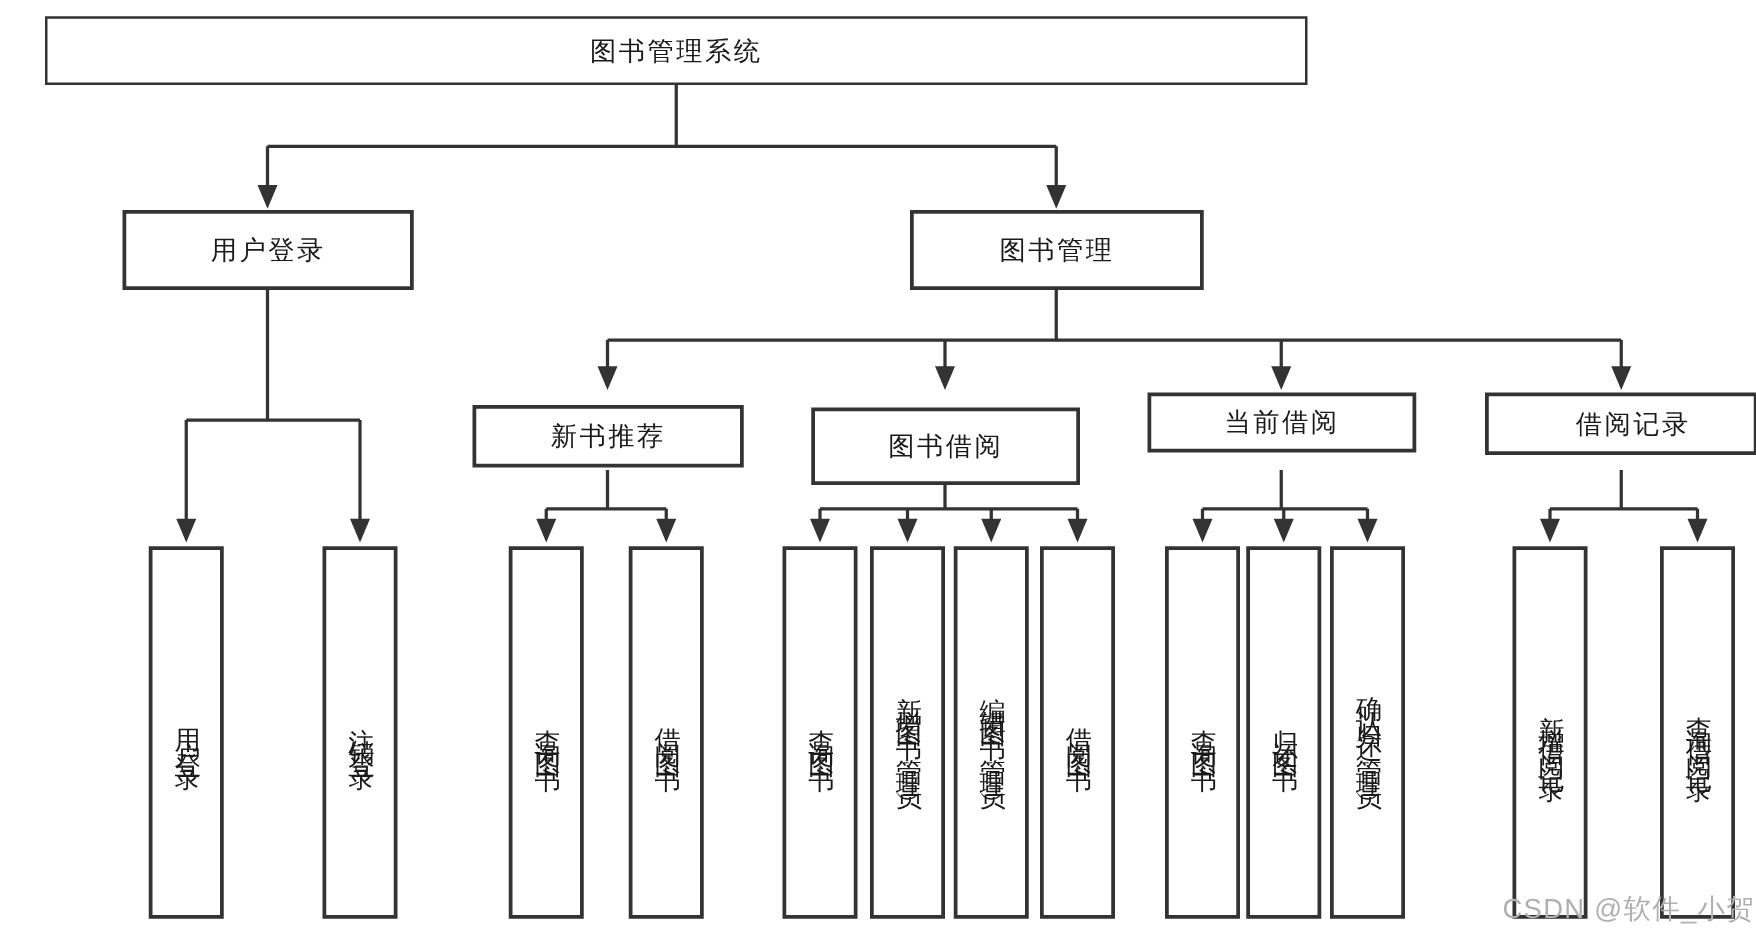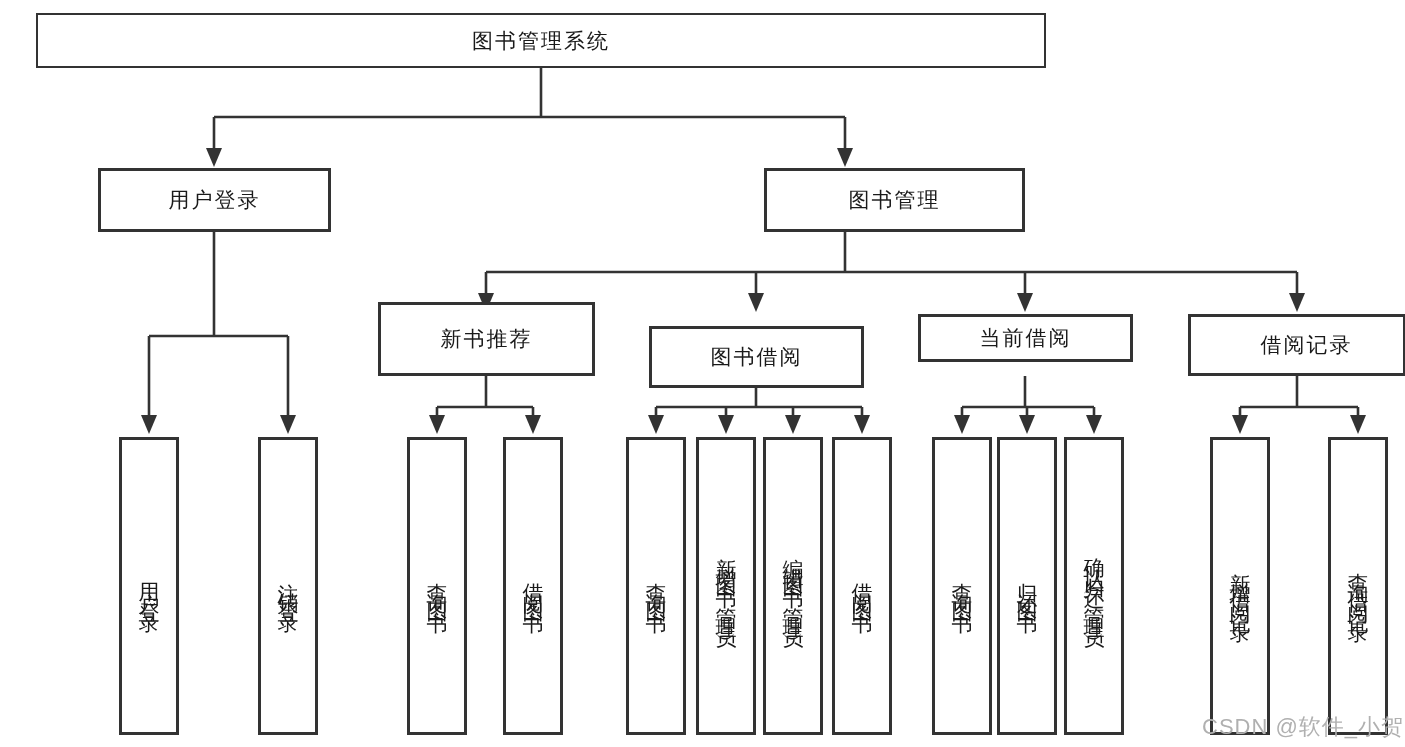--- a/index.html
+++ b/index.html
@@ -85,26 +85,26 @@
       <polygon points="1003,415 1019,415 1011,434"></polygon>
       <polygon points="1070,415 1086,415 1078,434"></polygon>
       <polygon points="1216,415 1232,415 1224,434"></polygon>
       <polygon points="1334,415 1350,415 1342,434"></polygon>
     </g>
   </svg>
 
   <div class="node h-node root-node" style="left:20px; top:13px; width:1010px; height:55px;">图书管理系统</div>
 
   <div class="node h-node" style="left:82px; top:168px; width:233px; height:64px;">用户登录</div>
-  <div class="node h-node" style="left:748px; top:168px; width:261px; height:64px;">图书管理</div>
+  <div class="node h-node" style="left:712px; top:168px; width:235px; height:64px;">图书管理</div>
 
-  <div class="node h-node" style="left:362px; top:302px; width:217px; height:74px;">新书推荐</div>
+  <div class="node h-node" style="left:362px; top:324px; width:217px; height:50px;">新书推荐</div>
   <div class="node h-node" style="left:633px; top:326px; width:215px; height:62px;">图书借阅</div>
   <div class="node h-node" style="left:902px; top:314px; width:215px; height:48px;">当前借阅</div>
-  <div class="node h-node" style="left:1172px; top:314px; width:218px; height:62px;padding-left:19px;">借阅记录</div>
+  <div class="node h-node" style="left:1172px; top:314px; width:218px; height:50px;padding-left:19px;">借阅记录</div>
 
   <div class="node v-node" style="left:103px; top:437px; width:60px; height:298px;">用户登录</div>
   <div class="node v-node" style="left:242px; top:437px; width:60px; height:298px;">注销登录</div>
 
   <div class="node v-node" style="left:391px; top:437px; width:60px; height:298px;">查询图书</div>
   <div class="node v-node" style="left:487px; top:437px; width:60px; height:298px;">借阅图书</div>
 
   <div class="node v-node" style="left:610px; top:437px; width:60px; height:298px;">查询图书</div>
   <div class="node v-node" style="left:680px; top:437px; width:60px; height:298px;">新增图书（管理员）</div>
   <div class="node v-node" style="left:747px; top:437px; width:60px; height:298px;">编辑图书（管理员）</div>

